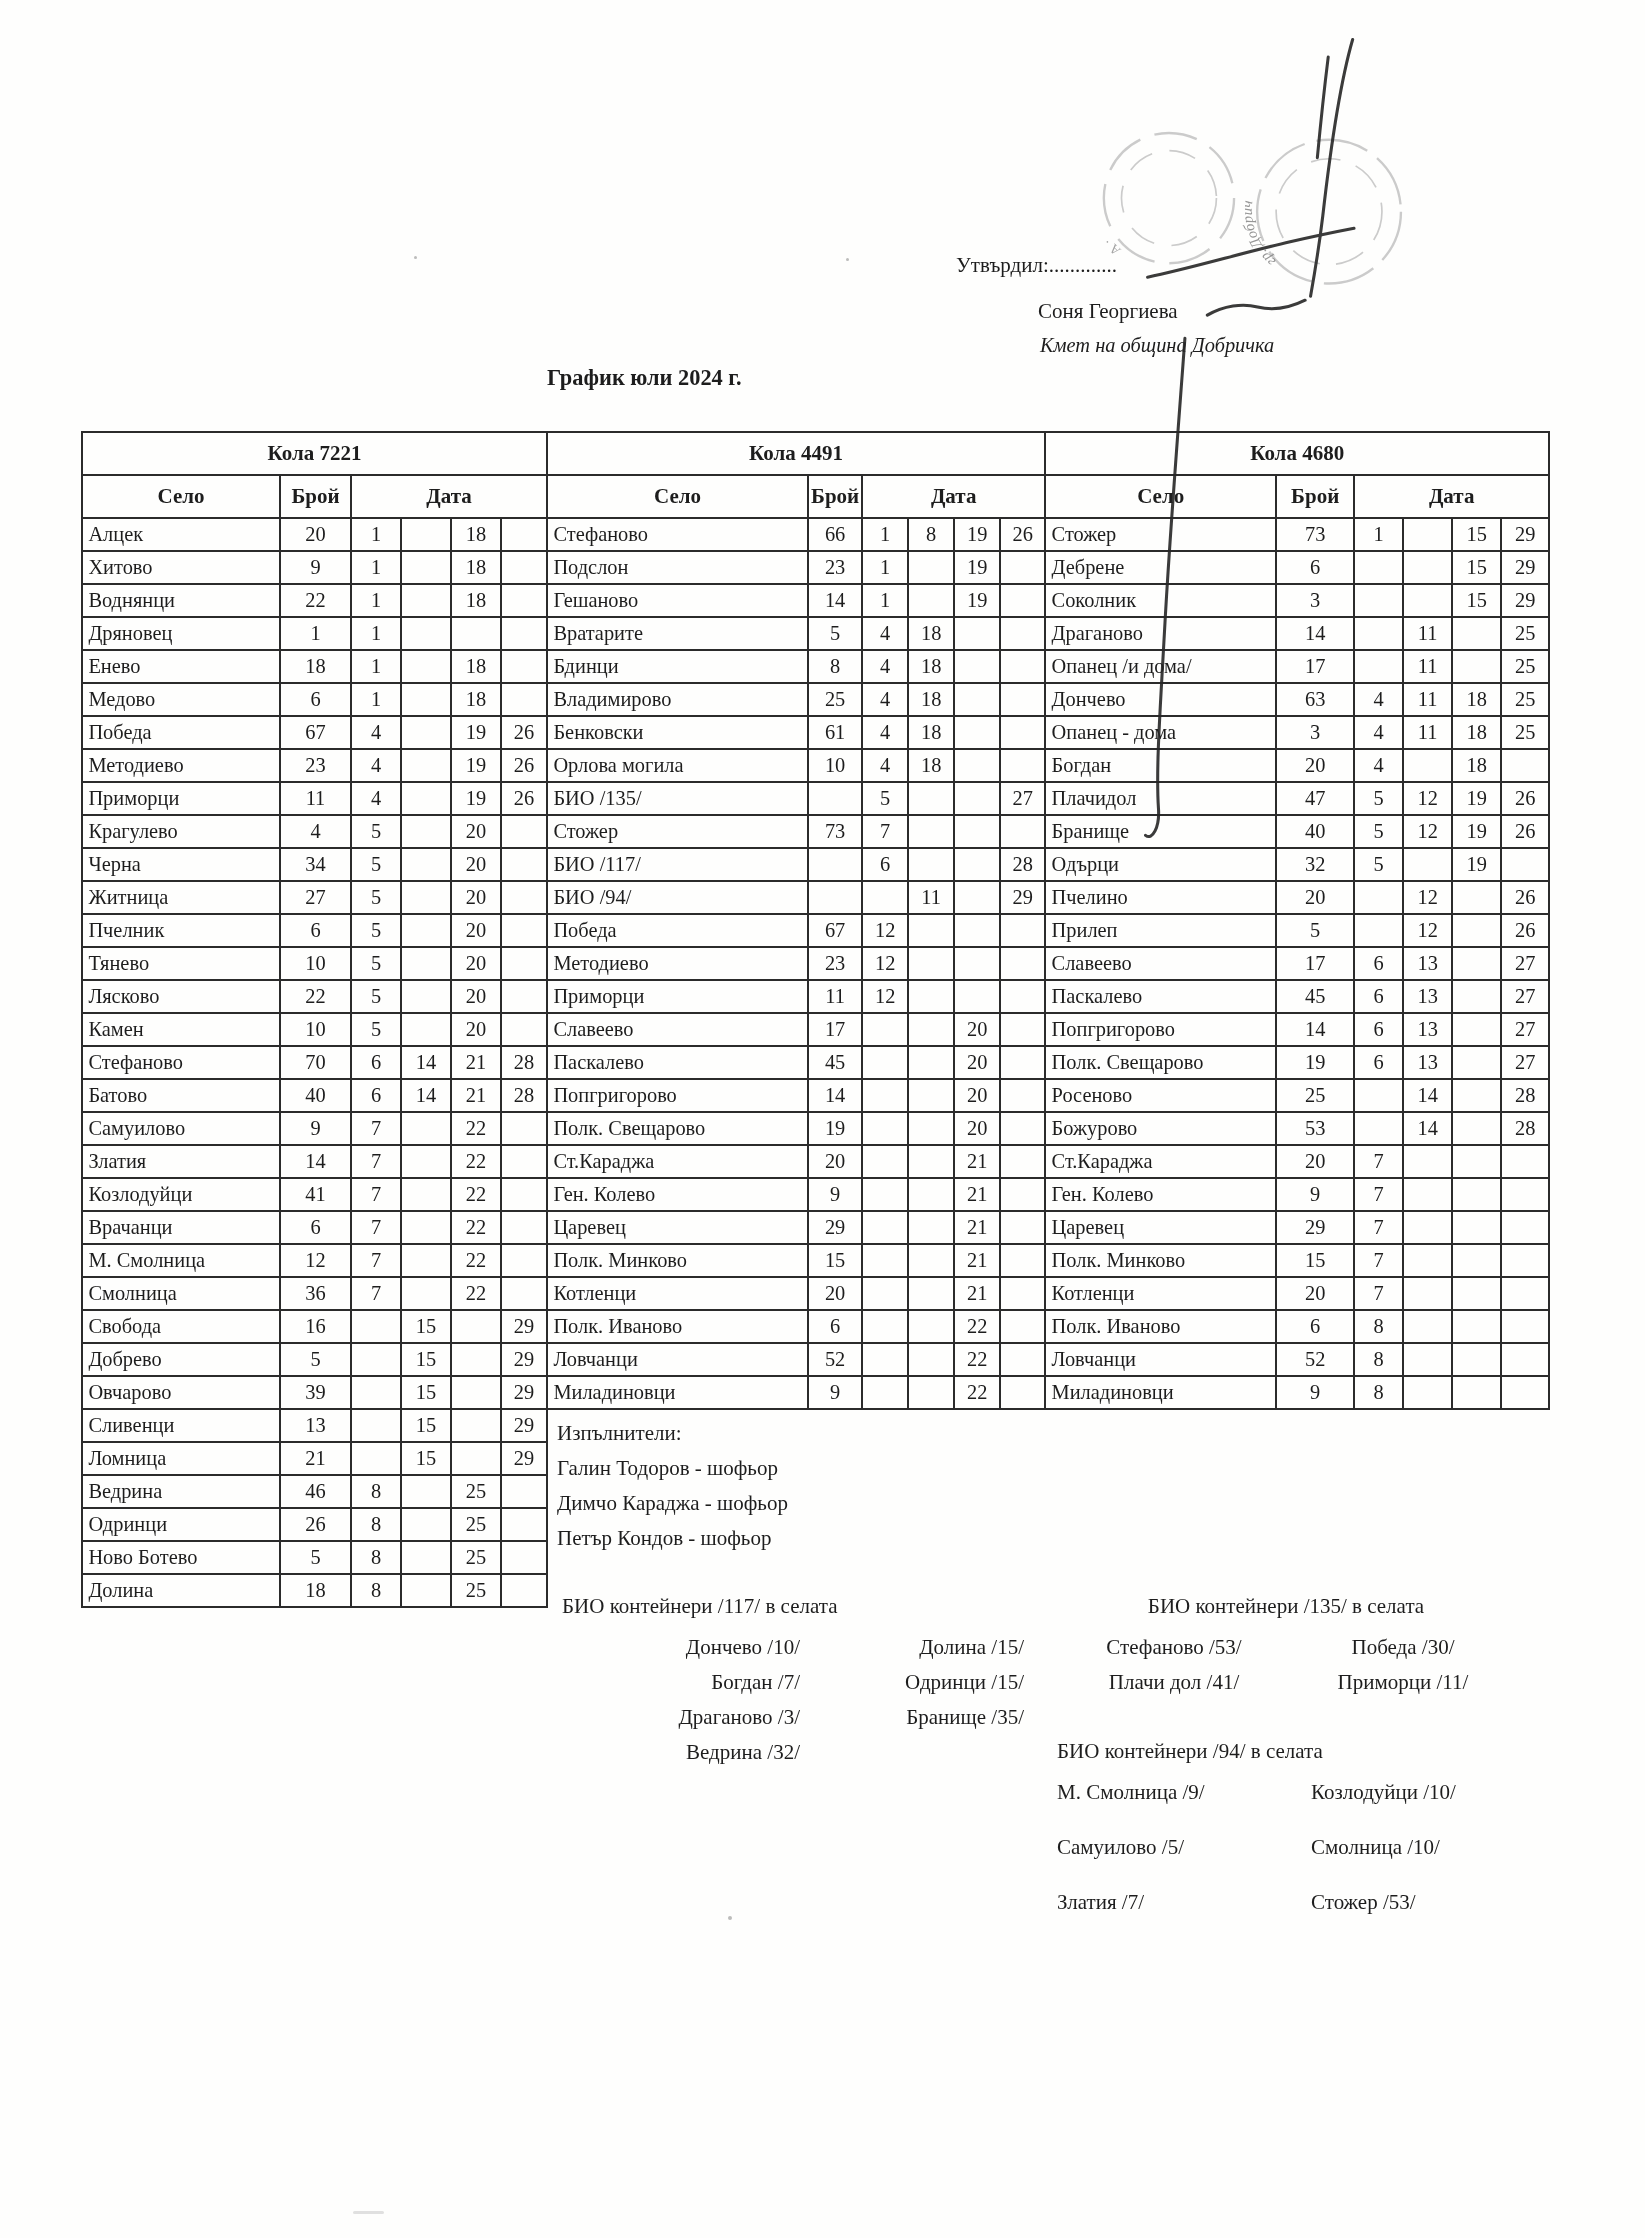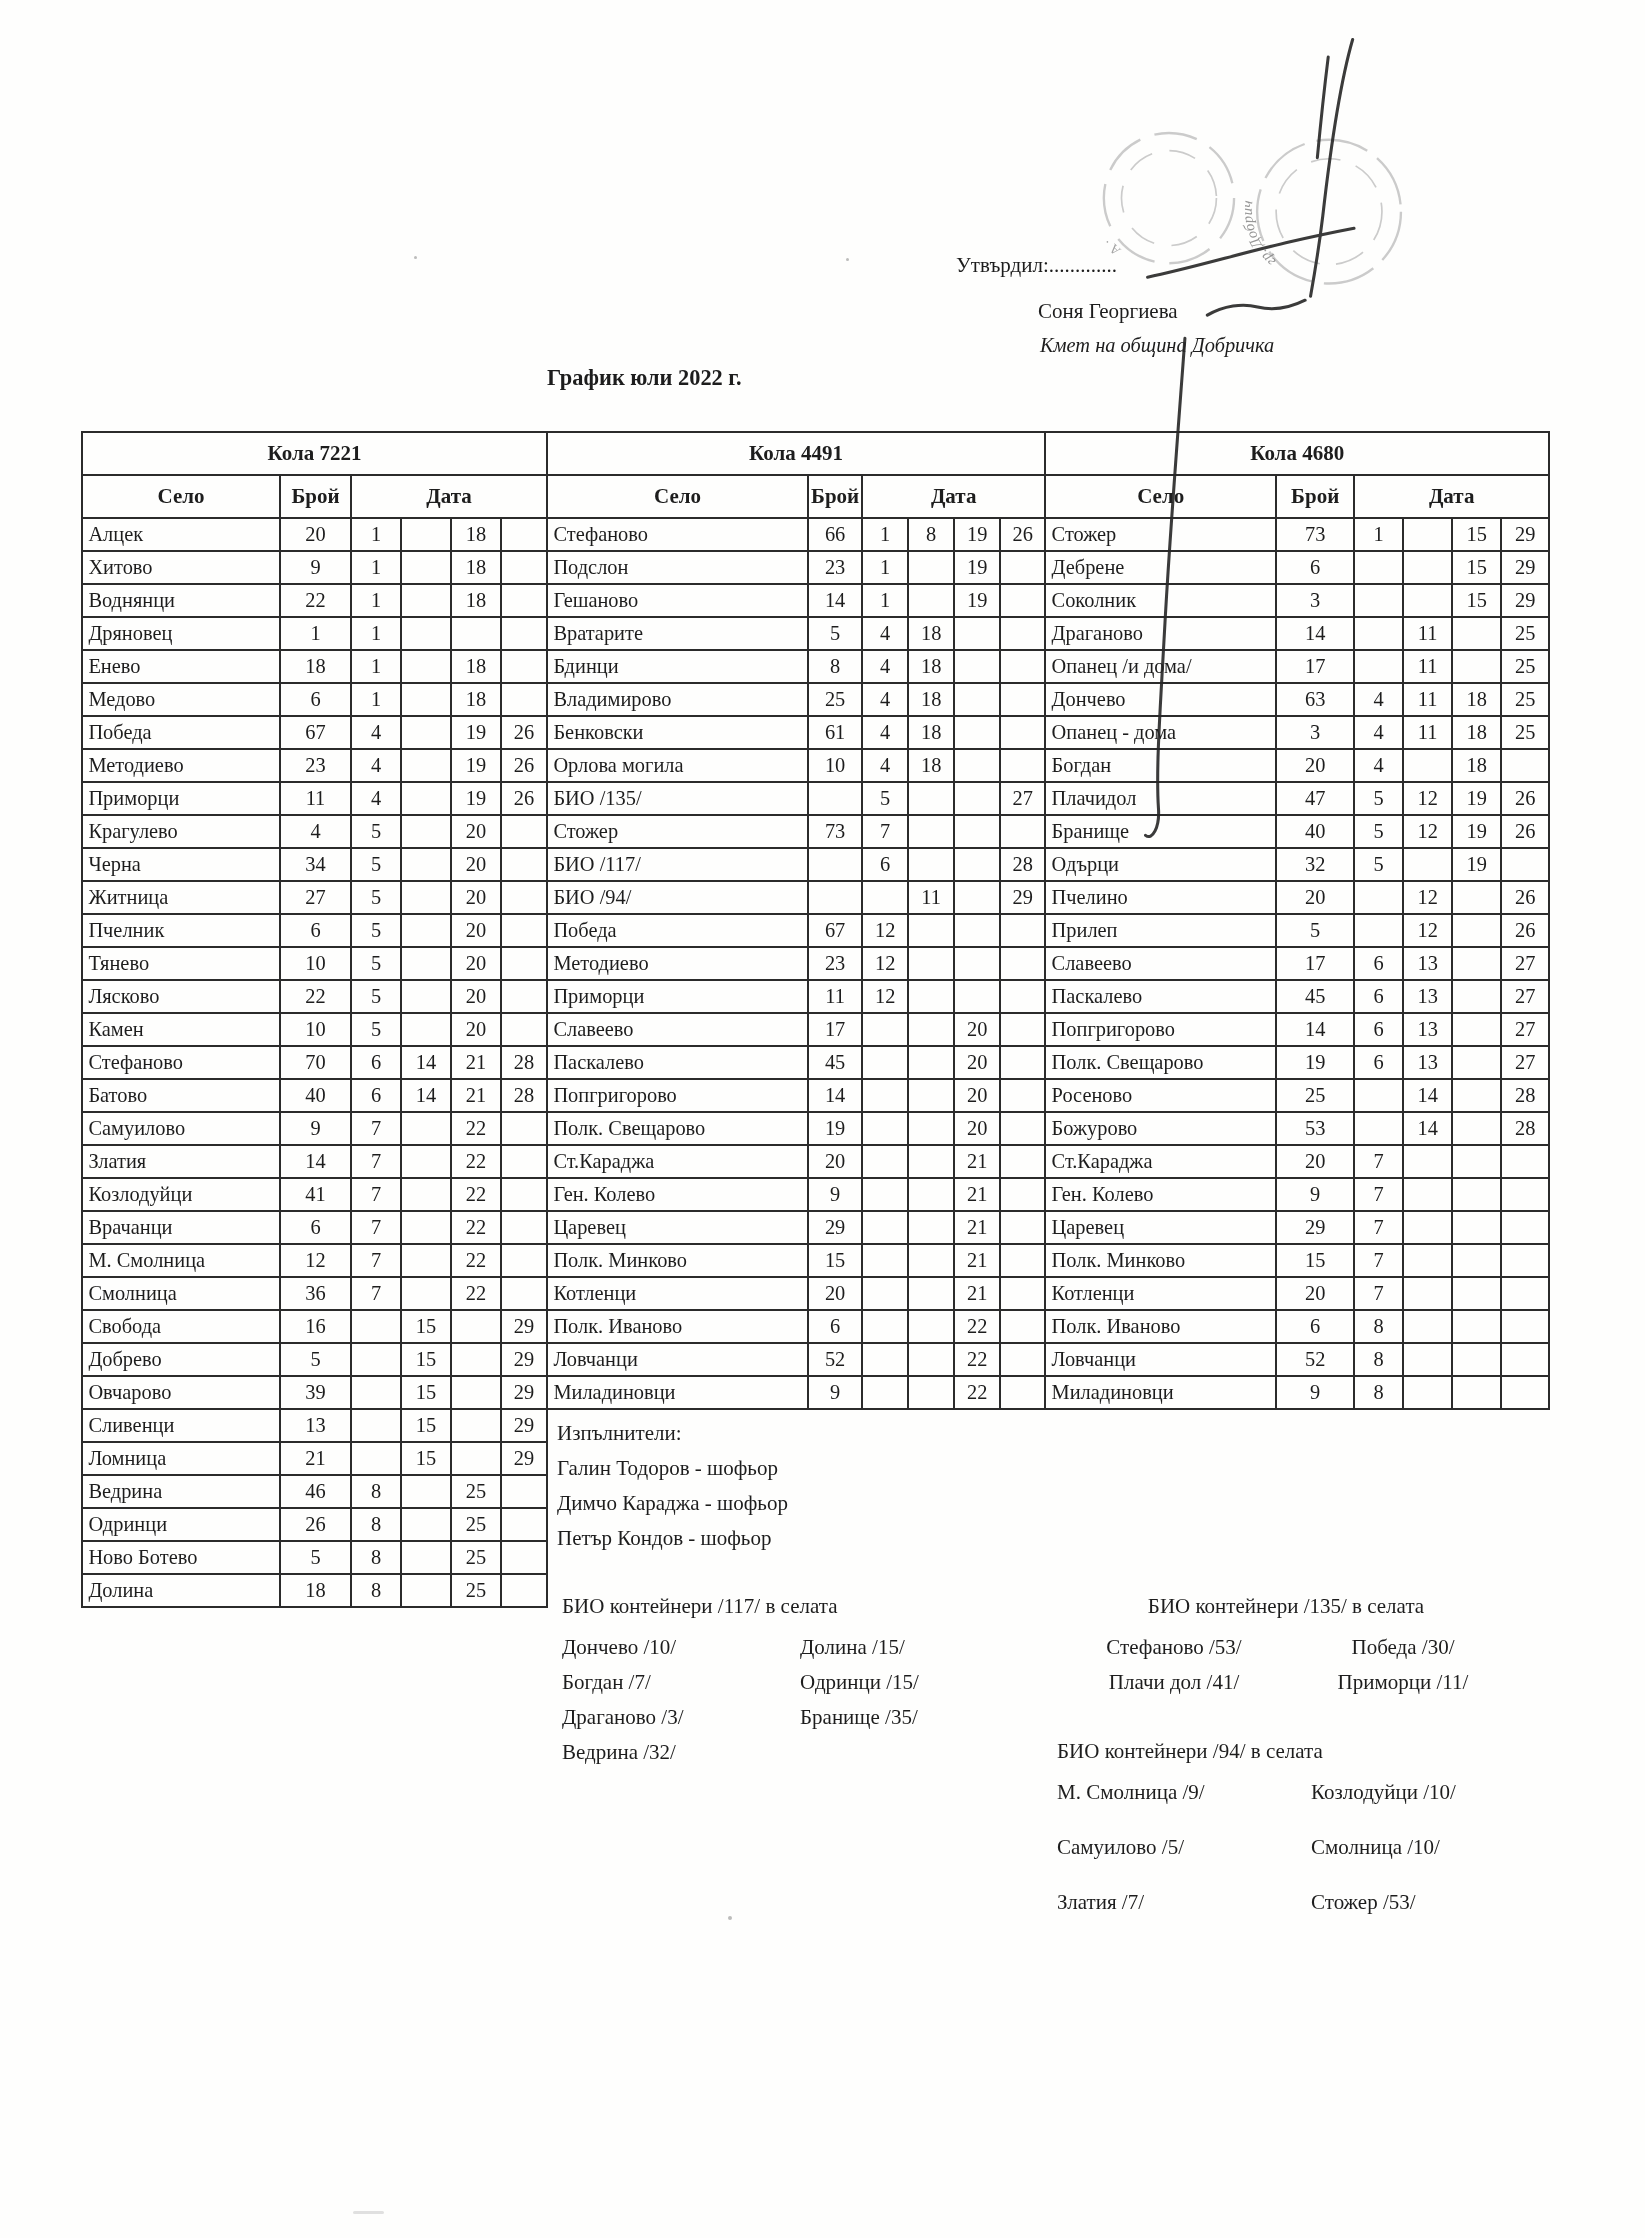--- a/index.html
+++ b/index.html
@@ -31,21 +31,21 @@
   
   .executors { position: absolute; left: 557px; top: 1416px; font-size: 21px; }
   .executors div { height: 35px; line-height: 35px; }
 
   
   .note-block { position: absolute; font-size: 21px; }
   .note-title { height: 27px; line-height: 27px; margin-bottom: 9.5px; }
   .note-grid { display: grid; }
   .note-grid div { height: 35px; line-height: 35px; }
   #note-0 { left: 562px;  top: 1593px; }
-  #note-0 .note-grid { grid-template-columns: 238px 224px; }
+  #note-0 .note-grid { grid-template-columns: 238px 224px; text-align: right; }
   #note-1 { left: 1057px; top: 1593px; text-align: center; }
   #note-1 .note-grid { grid-template-columns: 234px 224px; }
   #note-2 { left: 1057px; top: 1738px; }
   #note-2 .note-grid { grid-template-columns: 234px 224px; gap: 20px; }
 
   
   .stamps { position: absolute; left: 0; top: 0; z-index: 2; pointer-events: none; }
   .ink    { position: absolute; left: 0; top: 0; z-index: 6; pointer-events: none; }
   .speck  { position: absolute; background: #8f8f8f; border-radius: 50%; opacity: .6; }
   .smudge { position: absolute; background: #a9a9a9; opacity: .35; border-radius: 2px; }
@@ -71,21 +71,21 @@
     </text>
     <text font-size="22" fill="#7d7d7d" opacity="0.8" font-style="italic">
       <textPath href="#arcR">гр. Добрич</textPath>
     </text>
   </svg>
 
   <div class="abs approve-label">Утвърдил:.............</div>
   <div class="abs approver-name">Соня Георгиева</div>
   <div class="abs approver-title">Кмет  на община Добричка</div>
 
-  <div class="abs doc-title">График юли 2022 г.</div>
+  <div class="abs doc-title">График юли 2024 г.</div>
 
   <div class="tables-row">
 
     <table class="sched" id="table-0">
       <colgroup>
         <col style="width:198px">
           <col style="width:71px">
         <col style="width:50px">
           <col style="width:50px">
           <col style="width:50px">

